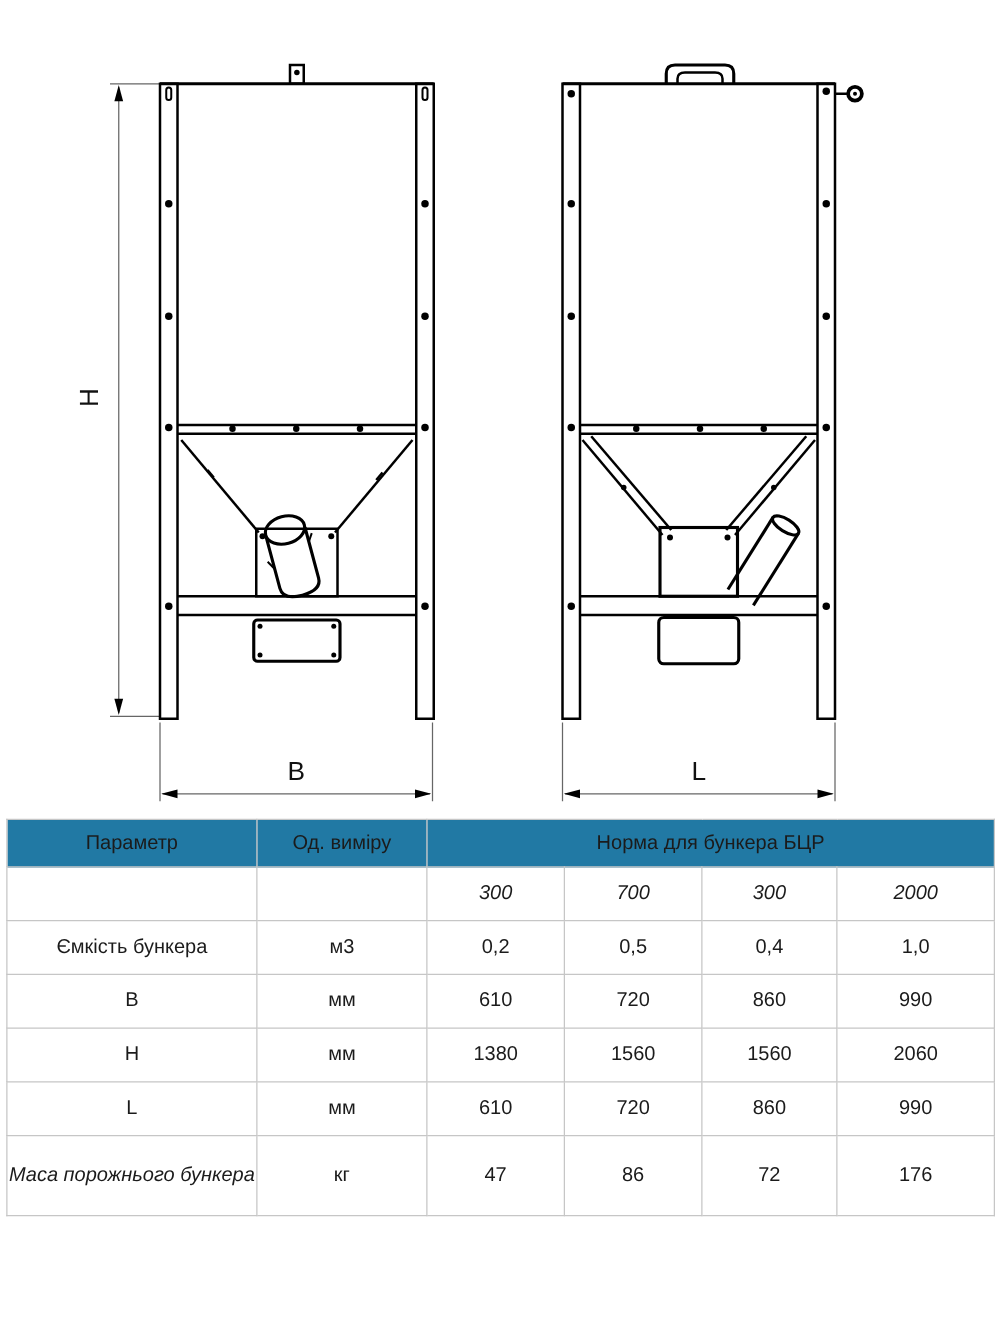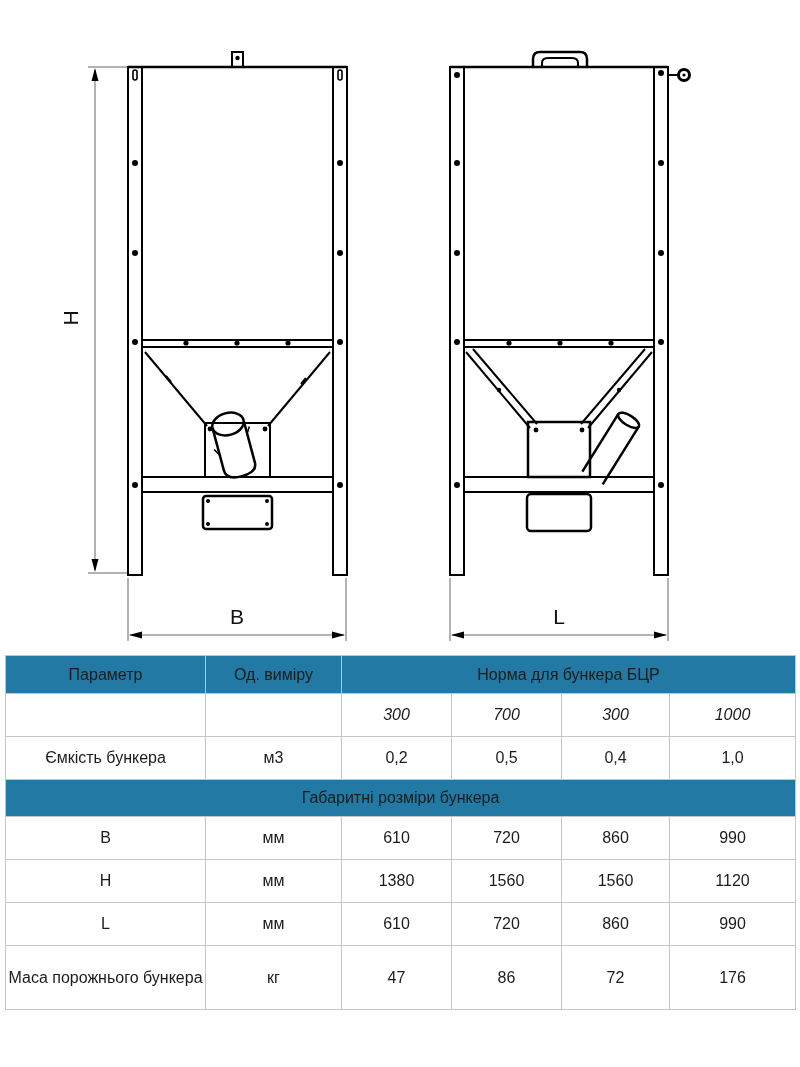--- a/index.html
+++ b/index.html
@@ -12,21 +12,21 @@
     color:#1b1b1b;font-size:16px;font-weight:400;padding:0;}
   tr.h-header{height:38px;}
   tr.h-sub{height:43px;font-style:italic;}
   tr.h-row{height:43px;}
   tr.h-section{height:37px;}
   tr.h-mass{height:64px;}
   .blue{background:#2179a4;}
   th.head{color:#0b0b0b;font-size:15px;font-weight:700;}
   td.section-cell{text-align:left;padding-left:14px;color:#0b0b0b;font-size:15px;font-weight:700;}
   td.param-cell{font-size:15px;}
-  td.mass-param{padding:0 28px;line-height:1.35;font-size:15px;}
+  td.mass-param{padding:0 28px;line-height:1.35;font-size:15px;font-style:italic;}
 </style>
 </head>
 <body>
 
 <div class="drawing-wrap">
 <svg width="800" height="655" viewBox="0 0 800 655">
 
   <g stroke="#000" fill="none">
 
     <g stroke="#666" stroke-width="1">
@@ -213,52 +213,49 @@
     <th class="blue head">Од. виміру</th>
     <th class="blue head" colspan="4">Норма для бункера БЦР</th>
   </tr>
 
   <tr class="h-sub">
     <td></td>
     <td></td>
     <td>300</td>
     <td>700</td>
     <td>300</td>
-    <td>1000</td>
+    <td>2000</td>
   </tr>
 
   <tr class="h-row">
     <td class="param-cell">Ємкість бункера</td>
     <td>м3</td>
     <td>0,2</td>
     <td>0,5</td>
     <td>0,4</td>
     <td>1,0</td>
   </tr>
 
-  <tr class="h-section">
-    <td class="blue section-cell" colspan="6">Габаритні розміри бункера</td>
-  </tr>
 
   <tr class="h-row">
     <td class="param-cell">B</td>
     <td>мм</td>
     <td>610</td>
     <td>720</td>
     <td>860</td>
     <td>990</td>
   </tr>
 
   <tr class="h-row">
     <td class="param-cell">H</td>
     <td>мм</td>
     <td>1380</td>
     <td>1560</td>
     <td>1560</td>
-    <td>1120</td>
+    <td>2060</td>
   </tr>
 
   <tr class="h-row">
     <td class="param-cell">L</td>
     <td>мм</td>
     <td>610</td>
     <td>720</td>
     <td>860</td>
     <td>990</td>
   </tr>

